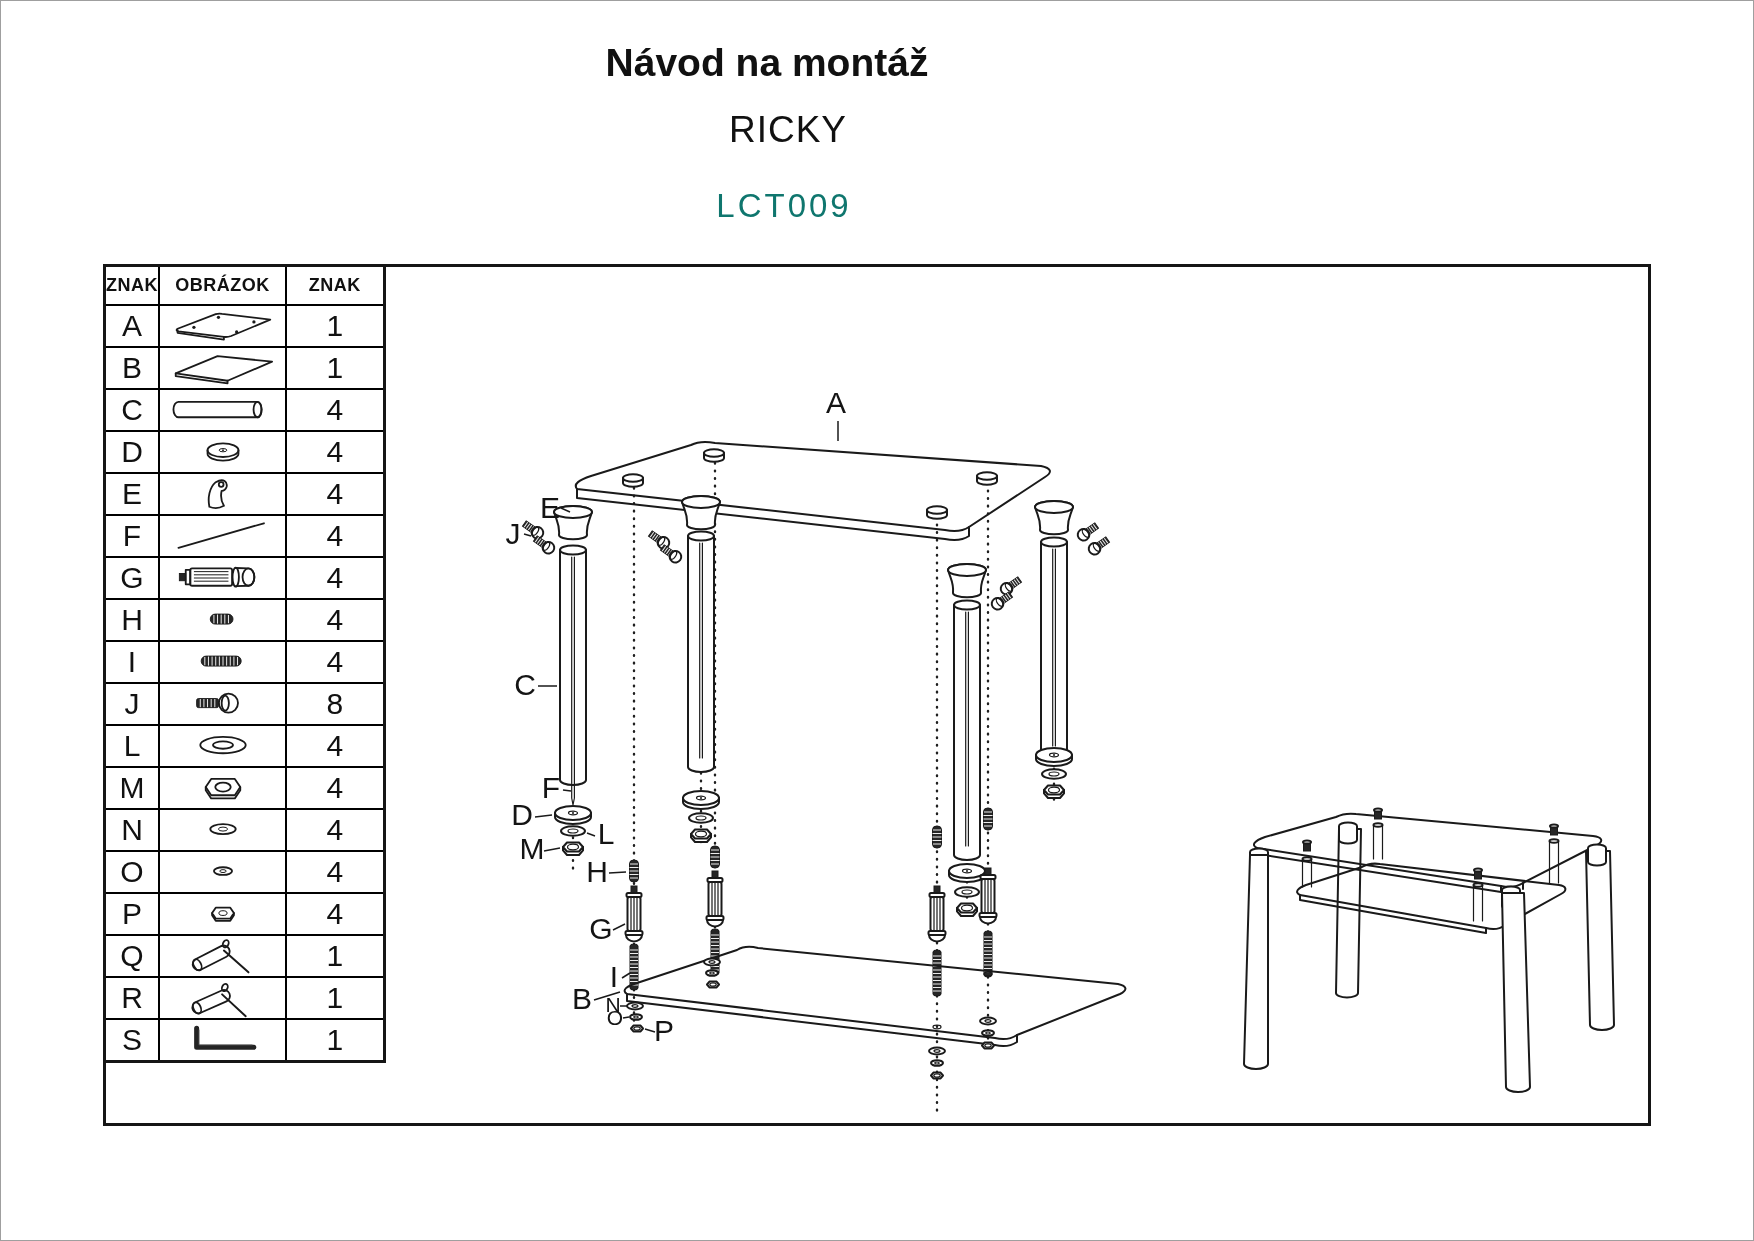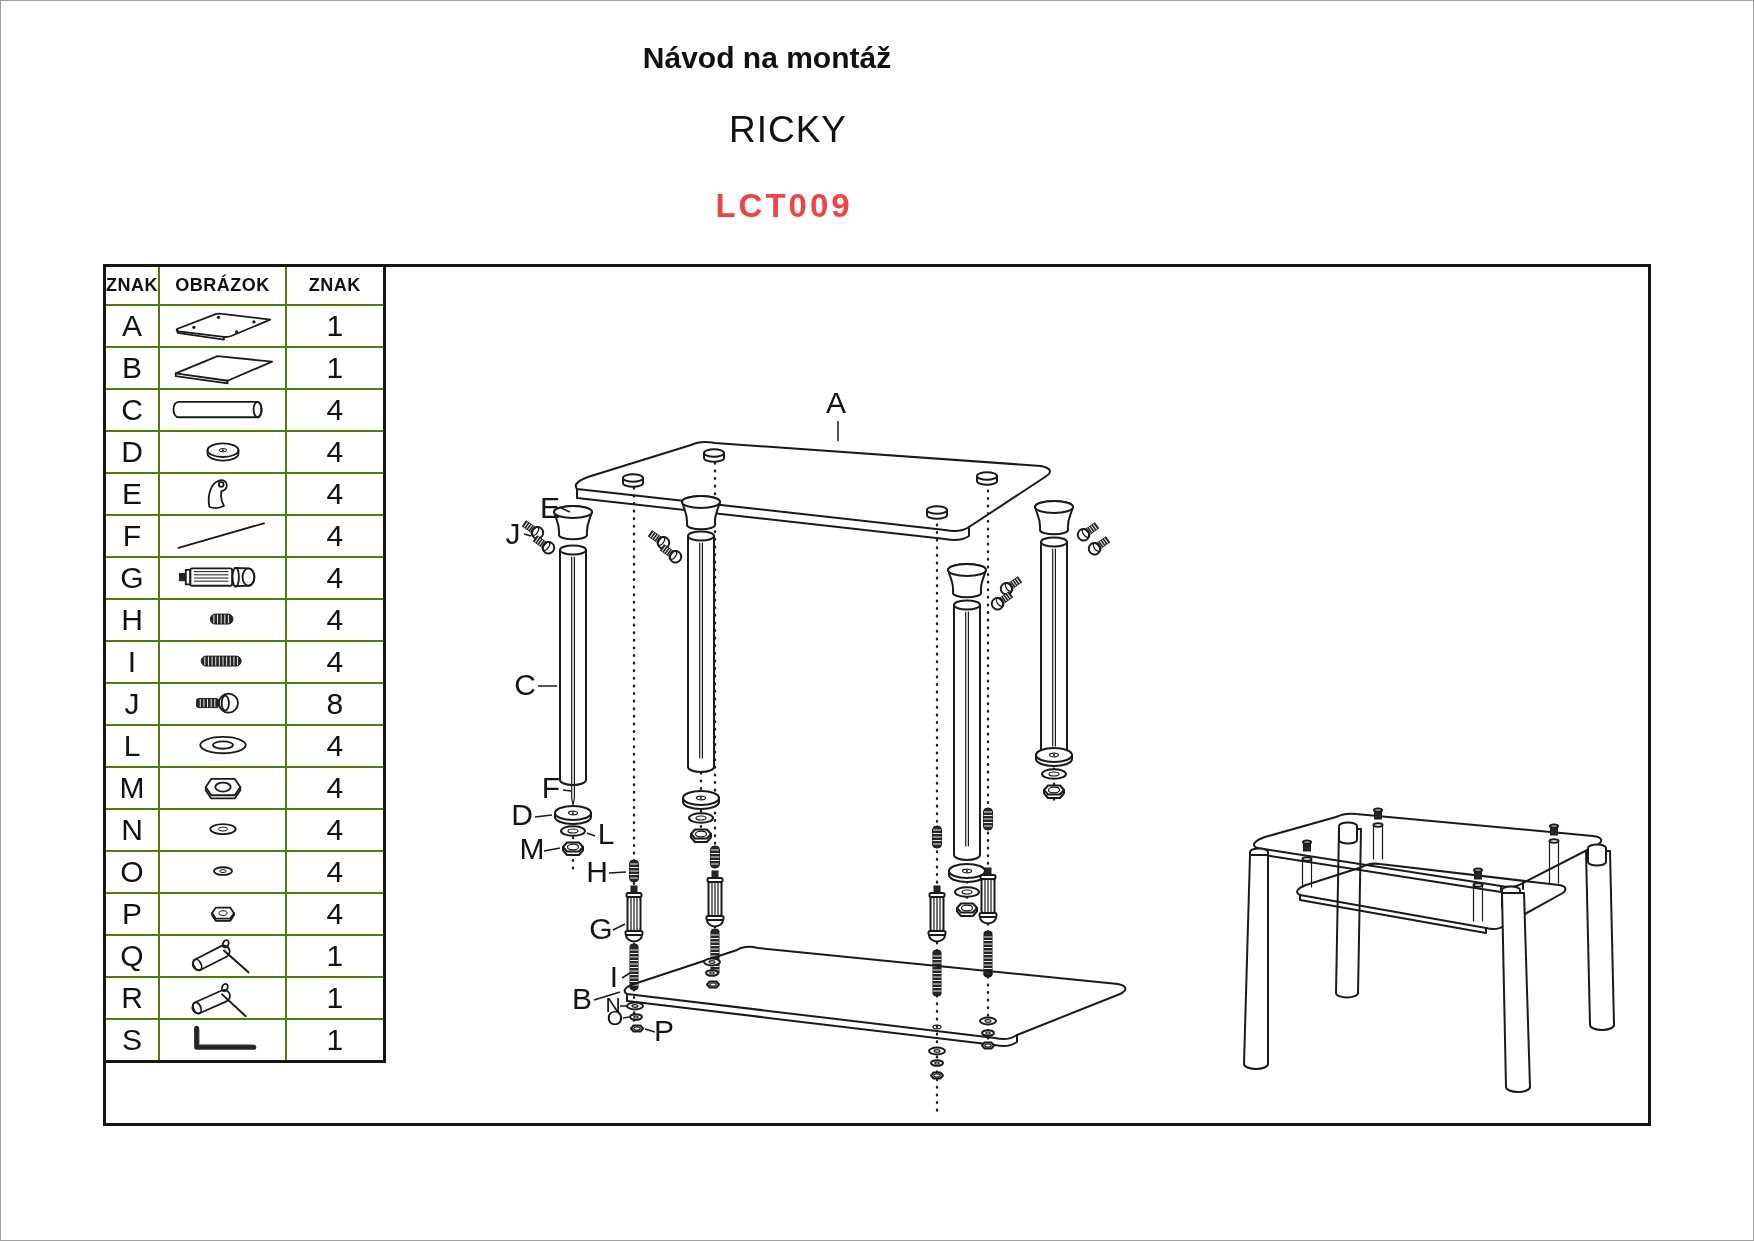--- a/index.html
+++ b/index.html
@@ -1,29 +1,29 @@
 <!DOCTYPE html>
 <html><head>
 <meta charset="utf-8">
 <style>
   html,body{margin:0;padding:0;background:#e8e8e8;}
   .sheet{position:relative;width:1754px;height:1241px;background:#ffffff;
          border:1px solid #9f9f9f;box-sizing:border-box;overflow:hidden;
          font-family:"Liberation Sans",sans-serif;color:#111;}
   .title-main{position:absolute;top:40px;left:766px;transform:translateX(-50%);
-              font-size:30px;font-weight:bold;white-space:nowrap;}
+              font-size:39px;font-weight:bold;white-space:nowrap;}
   .title-product{position:absolute;top:108px;left:787px;transform:translateX(-50%);
               font-size:37px;font-weight:normal;letter-spacing:1px;white-space:nowrap;}
   .title-model{position:absolute;top:186px;left:783px;transform:translateX(-50%);
-              font-size:33px;font-weight:700;letter-spacing:3px;color:#ef4444;white-space:nowrap;}
+              font-size:33px;font-weight:400;letter-spacing:3px;color:#0f766e;white-space:nowrap;}
   .content-box{position:absolute;left:102px;top:263px;width:1548px;height:862px;
               border:3px solid #151515;box-sizing:border-box;}
   table.parts{position:absolute;left:102px;top:263px;border-collapse:collapse;
               table-layout:fixed;border:3px solid #151515;background:#fff;}
-  table.parts th,table.parts td{border:2px solid #4d7c0f;text-align:center;
+  table.parts th,table.parts td{border:2px solid #000000;text-align:center;
               vertical-align:middle;padding:0;}
   table.parts th{height:37px;font-size:18px;font-weight:600;letter-spacing:.5px;}
   table.parts td{height:39px;}
   td.c-letter{font-size:30px;}
   td.c-qty{font-size:30px;}
   .picon{width:122px;height:40px;display:block;margin:0 auto;}
   .picon .o{fill:none;stroke:#1a1a1a;stroke-width:2;stroke-linejoin:round;stroke-linecap:round;}
   .picon .fine{fill:none;stroke:#1a1a1a;stroke-width:1.1;}
   .picon .d{fill:#262626;stroke:#1a1a1a;stroke-width:1;}
   .picon .h{stroke:#ececec;stroke-width:1.1;fill:none;}

